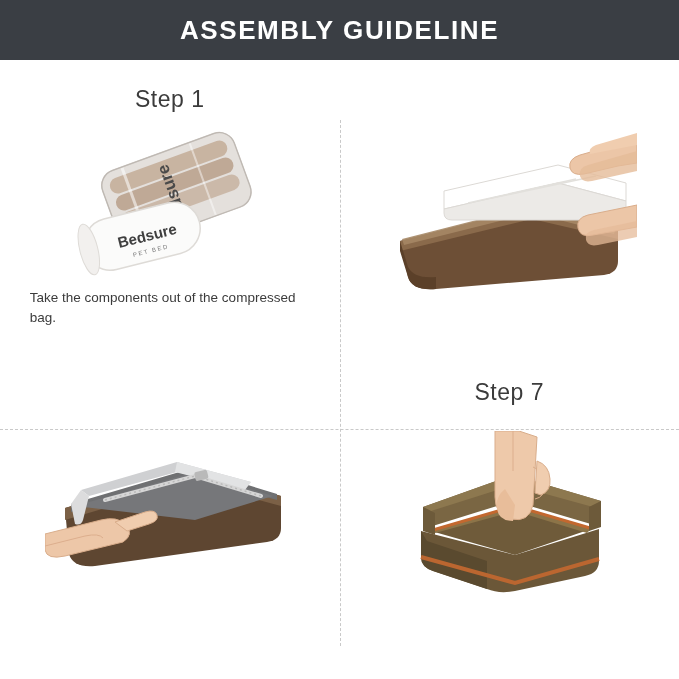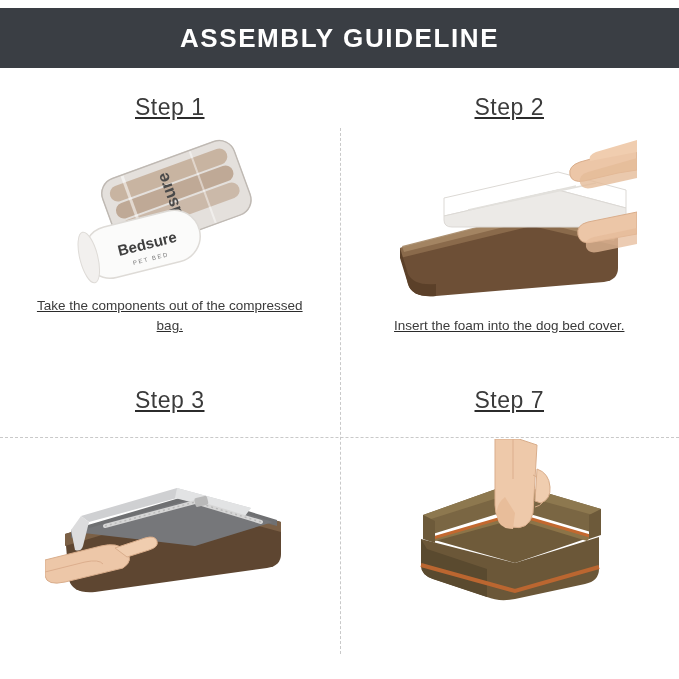--- a/index.html
+++ b/index.html
@@ -14,21 +14,20 @@
     color: #2b2b2b;
     overflow: hidden;
   }
   .sheet {
     width: 679px;
     height: 499px;
     display: flex;
     flex-direction: column;
     background: #ffffff;
     position: relative;
-    margin-top: 8px;
   }
   
   .header {
     height: 60px;
     background: #3a3e44;
     display: flex;
     align-items: center;
     justify-content: center;
     flex: 0 0 auto;
   }
@@ -46,21 +45,20 @@
     grid-template-rows: 1fr 1fr;
     position: relative;
   }
   .cell {
     position: relative;
     display: flex;
     flex-direction: column;
     align-items: center;
     box-sizing: border-box;
     padding: 18px 22px 10px 22px;
-    text-decoration: underline;
   }
   .v-divider {
     position: absolute;
     left: 50%;
     top: 60px;
     bottom: 0;
     width: 0;
     border-left: 1px dashed #c9c9c9;
   }
   .h-divider {
@@ -82,21 +80,20 @@
     flex: 1 1 auto;
     width: 100%;
     display: flex;
     align-items: center;
     justify-content: center;
     position: relative;
   }
   .caption {
     font-size: 13.5px;
     line-height: 1.45;
-    text-align: center;
     color: #3b3b3b;
     max-width: 280px;
     margin-bottom: 16px;
   }
   .caption.wide { max-width: 305px; }
 
   
   svg { display: block; }
 </style>
 </head>
@@ -140,21 +137,20 @@
             <ellipse cx="32" cy="122" rx="9" ry="26" fill="#f2f0ee" stroke="#dedbd7" stroke-width="1"></ellipse>
             <text x="92" y="128" font-family="Liberation Sans, sans-serif" font-size="15" font-weight="bold" fill="#3f3f3f" text-anchor="middle">Bedsure</text>
             <text x="92" y="140" font-family="Liberation Sans, sans-serif" font-size="6" letter-spacing="1.6" fill="#777" text-anchor="middle">PET BED</text>
           </g>
         </svg>
       </div>
       <div class="caption">Take the components out of the compressed bag.</div>
     </div>
 
     <div class="cell">
-      <div class="step-title">Step 2</div>
       <div class="art">
         <svg width="255" height="180" viewBox="0 0 255 180">
 
           <g>
             <path d="M18 120 L150 86 L236 108 L236 140 Q236 152 222 154 L54 168 Q30 170 26 156 Z" fill="#6d4f36"></path>
             <path d="M18 120 L150 86 L236 108 L236 118 L150 98 L18 130 Z" fill="#8a6a4b"></path>
             <path d="M18 120 L18 130 L26 156 Q30 170 54 168 L54 156 Q32 158 26 146 Z" fill="#5b4029"></path>
 
             <path d="M20 118 L150 85 L234 107 L232 113 L150 92 L22 124 Z" fill="#a58765" opacity="0.9"></path>
           </g>
@@ -172,25 +168,23 @@
             <path d="M255 30 L206 44 Q196 47 198 55 Q200 62 210 60 L255 50 Z" fill="#e5bb99" opacity="0.8"></path>
             <path d="M255 12 L214 24 Q206 27 208 33 L255 24 Z" fill="#f0cdaf"></path>
           </g>
 
           <g>
             <path d="M255 84 L206 94 Q194 97 196 107 Q198 117 211 114 L255 106 Z" fill="#ecc6a7" stroke="#d9ad8b" stroke-width="1"></path>
             <path d="M255 100 L212 109 Q202 111 204 119 Q206 126 216 124 L255 116 Z" fill="#e5bb99" opacity="0.75"></path>
           </g>
         </svg>
       </div>
-      <div class="caption">Insert the foam into the dog bed cover.</div>
-    </div>
-
-    <div class="cell">
-      <div class="step-title">Step 3</div>
+    </div>
+
+    <div class="cell">
       <div class="art">
         <svg width="250" height="175" viewBox="0 0 250 175">
 
           <path d="M20 92 L148 54 L236 80 L236 112 Q236 124 222 126 L50 150 Q28 152 24 138 Z" fill="#5e4631"></path>
           <path d="M20 92 L148 54 L236 80 L236 90 L148 66 L20 104 Z" fill="#7b6046"></path>
 
           <path d="M26 88 L148 52 L232 78 L232 84 L148 60 L26 96 Z" fill="#6f7072"></path>
           <path d="M30 90 L150 56 L228 80 L150 104 Z" fill="#76777a"></path>
 
           <path d="M36 74 L132 46 L206 66 L198 72 L132 56 L44 80 Z" fill="#cfd0d2"></path>

